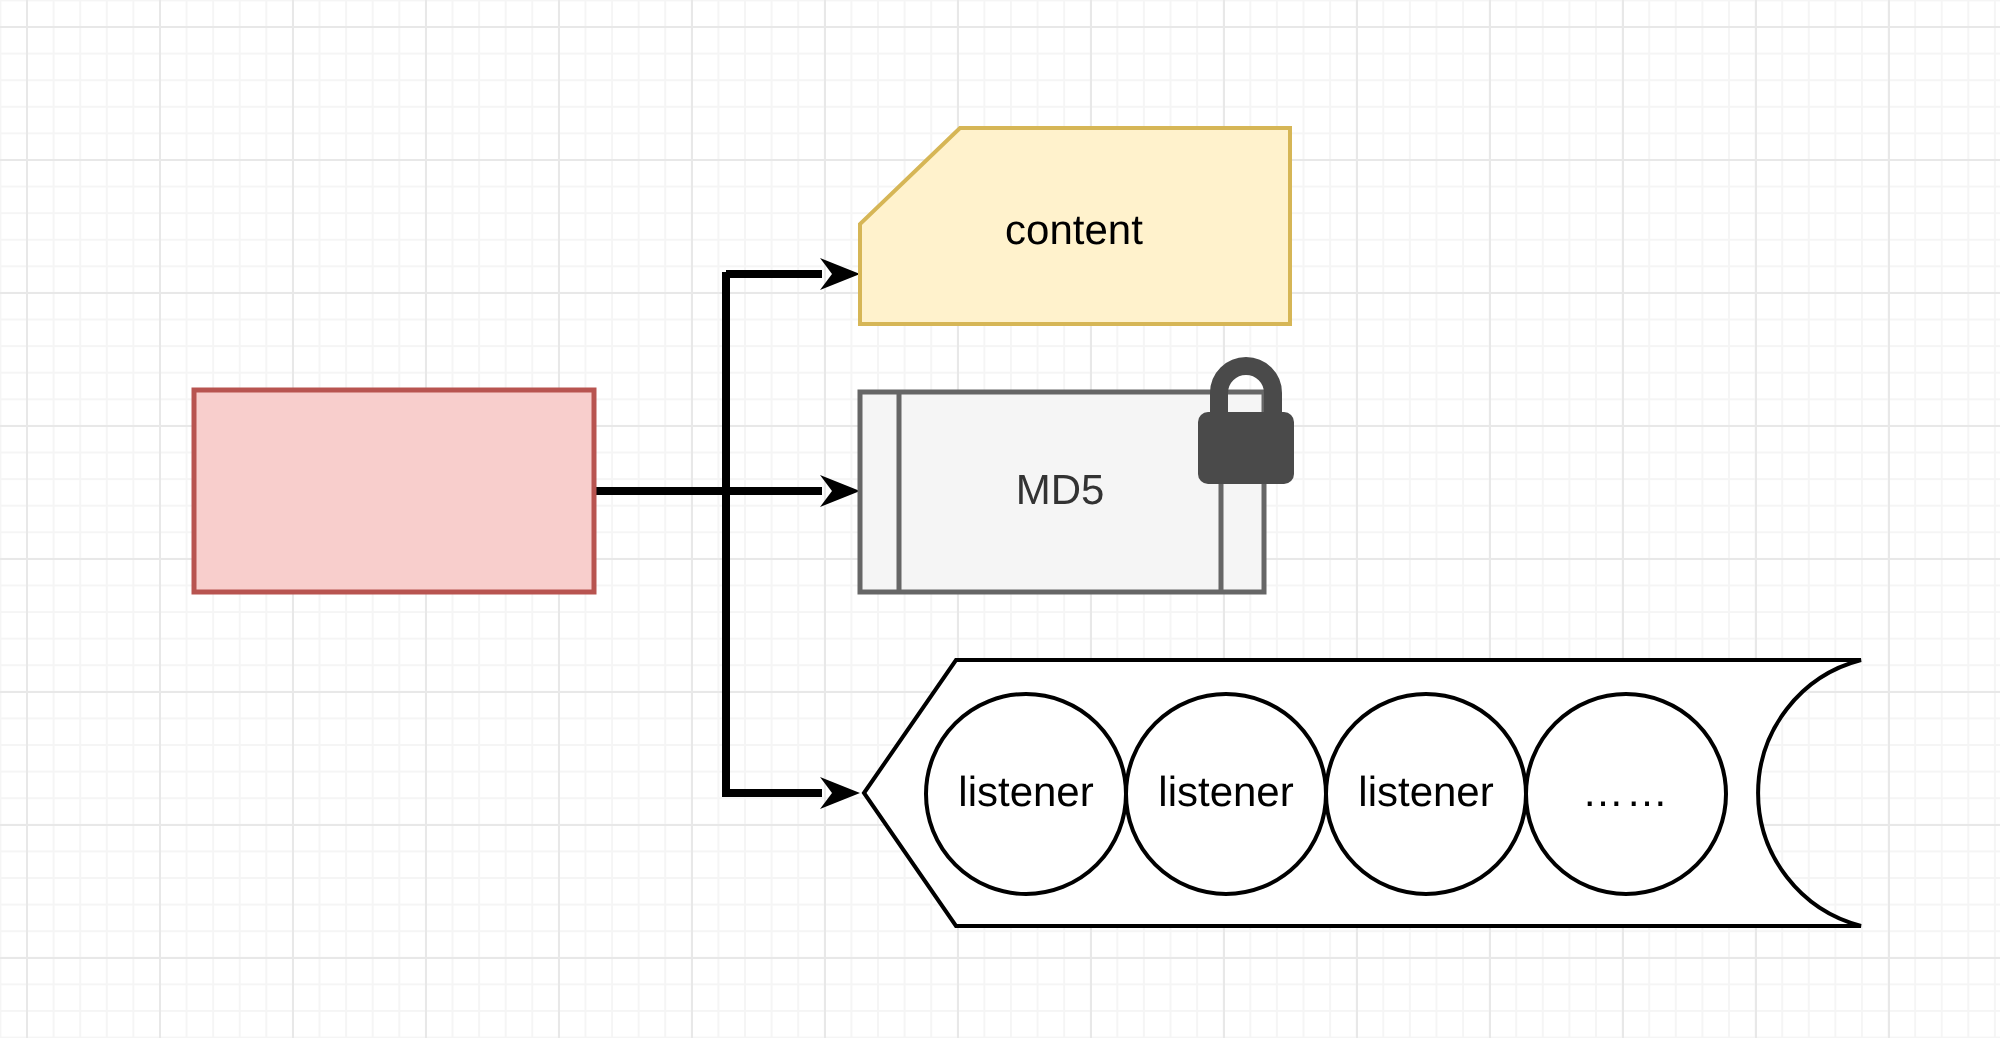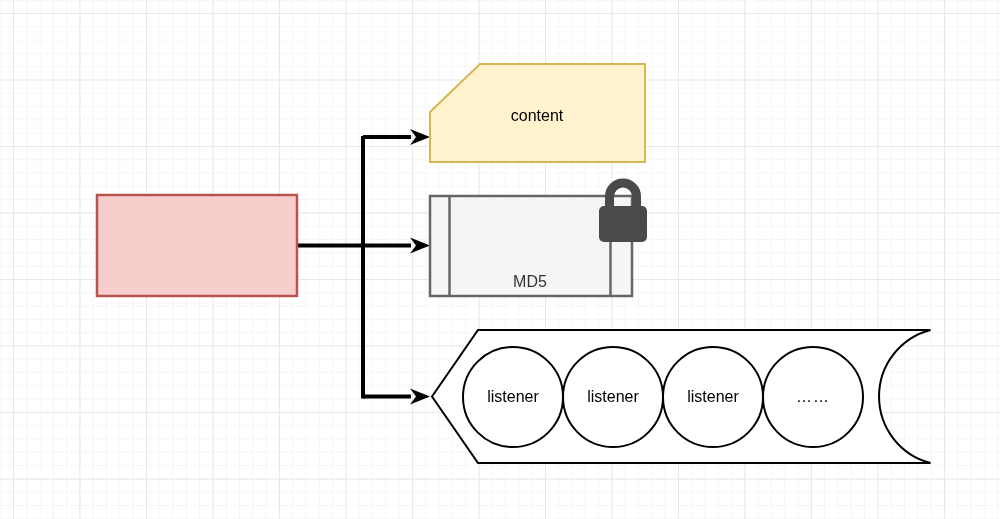--- a/index.html
+++ b/index.html
@@ -21,21 +21,21 @@
     background-size: 66.5px 66.5px, 66.5px 66.5px, 13.3px 13.3px, 13.3px 13.3px;
     background-position: 13px 13px, 13px 13px, 13px 13px, 13px 13px;
   }
   .canvas > svg {
     position: absolute;
     left: 0; top: 0;
   }
   .label {
     position: absolute;
     transform: translate(-50%, -50%);
-    font-size: 16px;
+    font-size: 21px;
     color: #000000;
     white-space: nowrap;
     pointer-events: none;
     text-align: center;
   }
   .label.md5-label { color: #333333; }
   .label.dots-label { letter-spacing: 1px; }
 </style>
 </head>
 <body>
@@ -74,21 +74,21 @@
     <path d="M 432 396.5 L 478 330 L 930.5 330 A 68.7 68.7 0 0 0 930.5 463 L 478 463 Z" stroke-width="2" fill="#ffffff" stroke="#000000"></path>
     <circle cx="513" cy="397" r="50" stroke-width="2" fill="#ffffff" stroke="#000000"></circle>
     <circle cx="613" cy="397" r="50" stroke-width="2" fill="#ffffff" stroke="#000000"></circle>
     <circle cx="713" cy="397" r="50" stroke-width="2" fill="#ffffff" stroke="#000000"></circle>
     <circle cx="813" cy="397" r="50" stroke-width="2" fill="#ffffff" stroke="#000000"></circle>
   </svg>
 
 
   <div class="label" style="left:537px; top:116px;">content</div>
 
-  <div class="label md5-label" style="left:530px; top:246px;margin-top:36px;">MD5</div>
+  <div class="label md5-label" style="left:530px; top:246px;">MD5</div>
 
   <div class="label" style="left:513px; top:397px;">listener</div>
 
   <div class="label" style="left:613px; top:397px;">listener</div>
 
   <div class="label" style="left:713px; top:397px;">listener</div>
 
   <div class="label dots-label" style="left:813px; top:397px;">……</div>
 
 </div>

